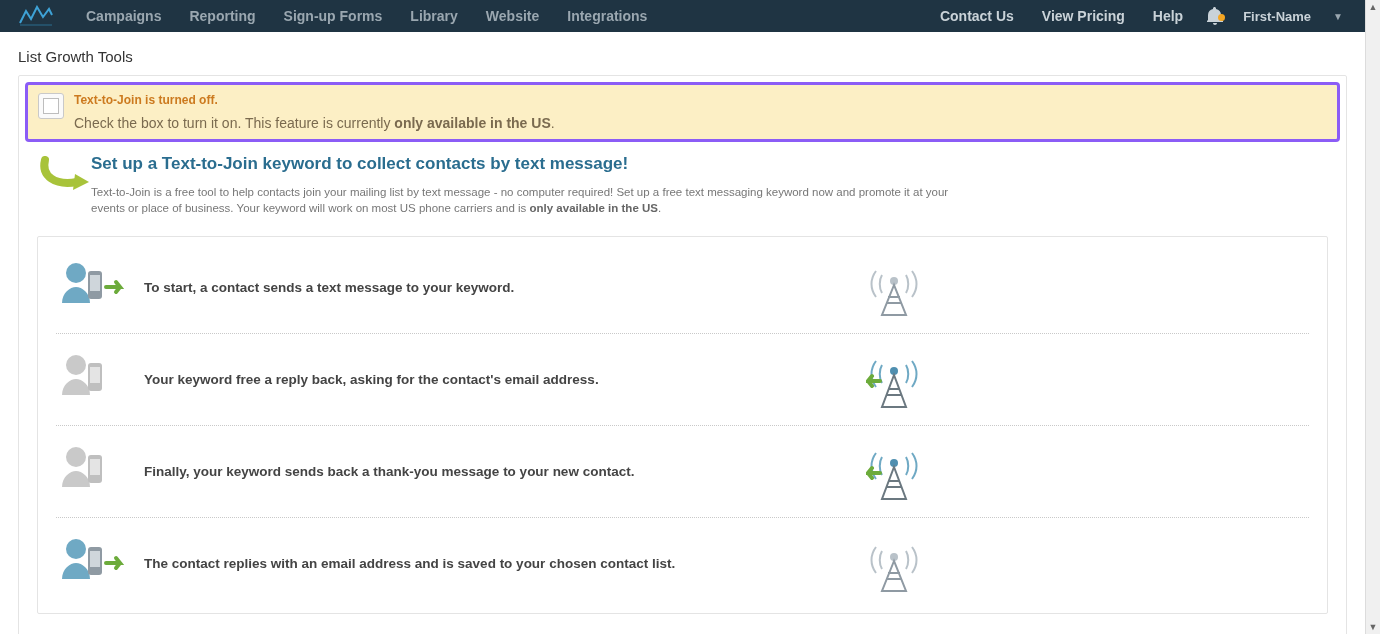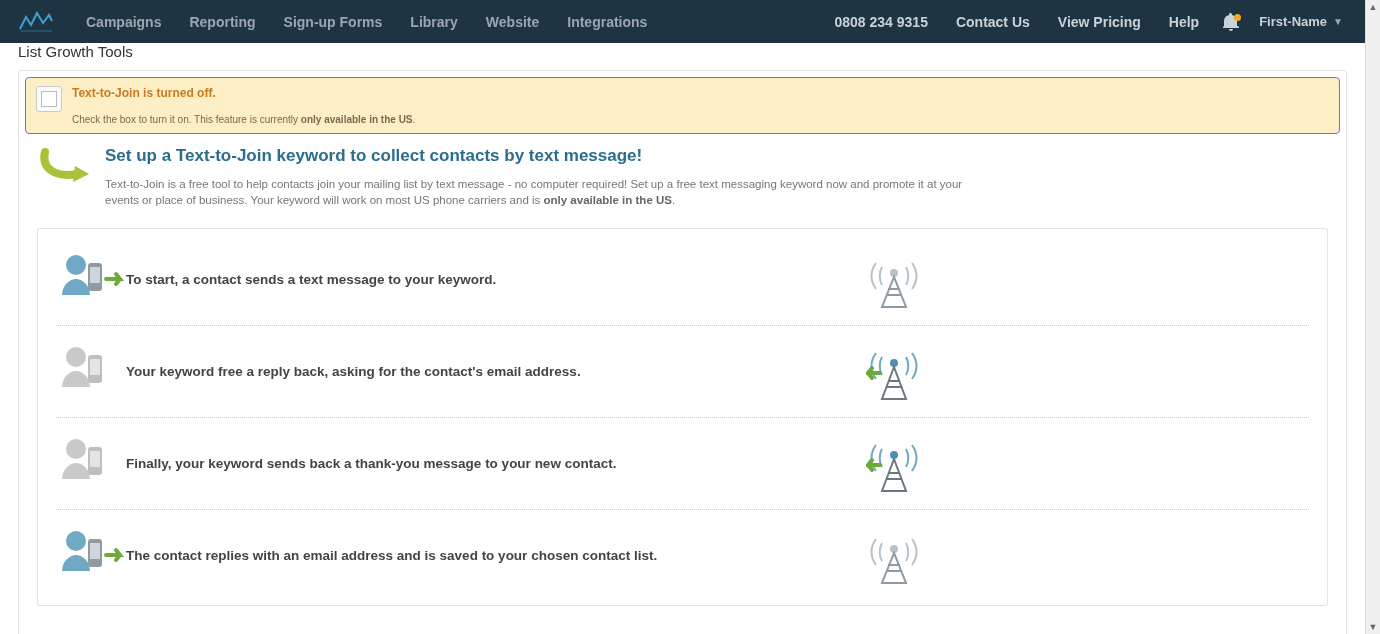--- a/index.html
+++ b/index.html
@@ -12,21 +12,21 @@
   }
   .scroll-region {
     width: 1365px;
     height: 634px;
     overflow-y: scroll;
     position: relative;
   }
   
   .topbar {
     background: #1f3443;
-    height: 43px;
+    height: 32px;
     display: flex;
     align-items: stretch;
     padding: 0 12px 0 0;
     color: #c9d2d8;
     text-align: center;
   }
   .logo {
     width: 52px;
     display: flex;
     align-items: center;
@@ -70,58 +70,58 @@
     cursor: pointer;
   }
   .bell-wrap {
     display:flex; align-items:center; padding:0 10px; position:relative; cursor:pointer;
   }
   .bell { color:#c9d2d8; }
   .bell-dot {
     width:7px;height:7px;background:#f5a623;border-radius:50%;
     position:absolute; top:14px; right:8px;
   }
-  .user-item { display:flex; align-items:center; padding:0 10px; gap:6px; cursor:pointer; color:#c9d2d8; font-weight:600;}
+  .user-item { display:flex; align-items:center; padding:0 10px; gap:22px; cursor:pointer; color:#c9d2d8; font-weight:600;}
   .chev { font-size:10px; color:#9aa7b0;}
   
   .page-title {
-    padding: 0 18px 10px 18px;
+    padding: 16px 18px 10px 18px;
     font-size: 15px;
     color: #333;
   }
   
   .main-wrap {
     margin: 0 18px 18px 18px;
     border: 1px solid #e4e4e4;
     border-radius: 2px;
     background:#fff;
   }
   .alert {
     margin: 6px 6px 12px 6px;
     background: #fcefc5;
-    border:1px solid #8b5cf6;
+    border:3px solid #8b5cf6;
     border-radius:4px;
     padding: 8px 10px;
     display:flex;
     gap:10px;
     align-items:flex-start;
   }
   .alert .cbwrap {
     width:26px;height:26px;border:1px solid #c9c9c9;background:#fafafa;border-radius:3px;
     display:flex;align-items:center;justify-content:center;
     flex:0 0 26px;
   }
   .alert .cb {
     width:16px;height:16px;border:1px solid #bdbdbd;background:#fff;
   }
   .alert-title { color:#cc7a1f; font-weight:600; font-size:12px; }
-  .alert-sub { font-size:10px; color:#7a6a4f; margin-top:14px;}
+  .alert-sub { font-size:14px; color:#7a6a4f; margin-top:8px;}
   .alert-sub b { color:#7a6a4f; font-weight:700;}
   .intro {
-    display:flex; gap:18px; padding: 0 18px 10px 18px;
+    display:flex; gap:4px; padding: 0 18px 10px 18px;
   }
   .arrow-curve {
     width:50px;height:40px;flex:0 0 50px;
   }
   .intro-title {
     color:#2a6d8f; font-weight:700; font-size:17px; margin-bottom:10px;
   }
   .intro-text {
     color:#777; font-size:11.5px; line-height:1.4; max-width:880px;
   }
@@ -129,20 +129,21 @@
   .steps-panel {
     margin: 10px 18px 18px 18px;
     border:1px solid #e4e4e4;
     border-radius:2px;
     padding:4px 0;
   }
   .step {
     display:flex;
     align-items:center;
     padding: 16px 18px;
+    gap:18px;
     position:relative;
     justify-content:space-between;
   }
   .step + .step::before{
     content:"";
     position:absolute;
     left:18px; right:18px; top:0;
     border-top:1px dotted #c9c9c9;
   }
   .step-ico {
@@ -207,23 +208,20 @@
           <span>Library</span>
         </div>
       <div class="nav-item">
           <span>Website</span>
         </div>
       <div class="nav-item">
           <span>Integrations</span>
         </div>
     </div>
     <div class="topbar-right">
-      <div class="right-item">
-          <span>0808 234 9315</span>
-        </div>
       <div class="right-item">
           <span>Contact Us</span>
         </div>
       <div class="right-item">
           <span>View Pricing</span>
         </div>
       <div class="right-item">
           <span>Help</span>
         </div>
       <div class="bell-wrap">

